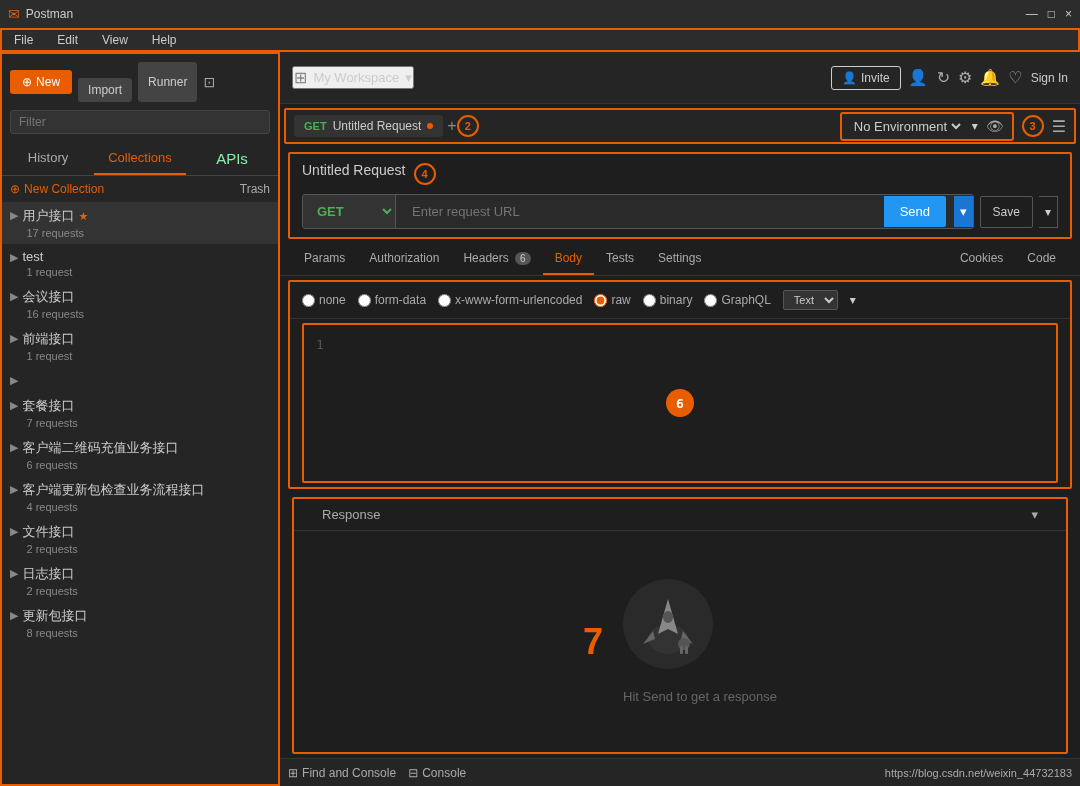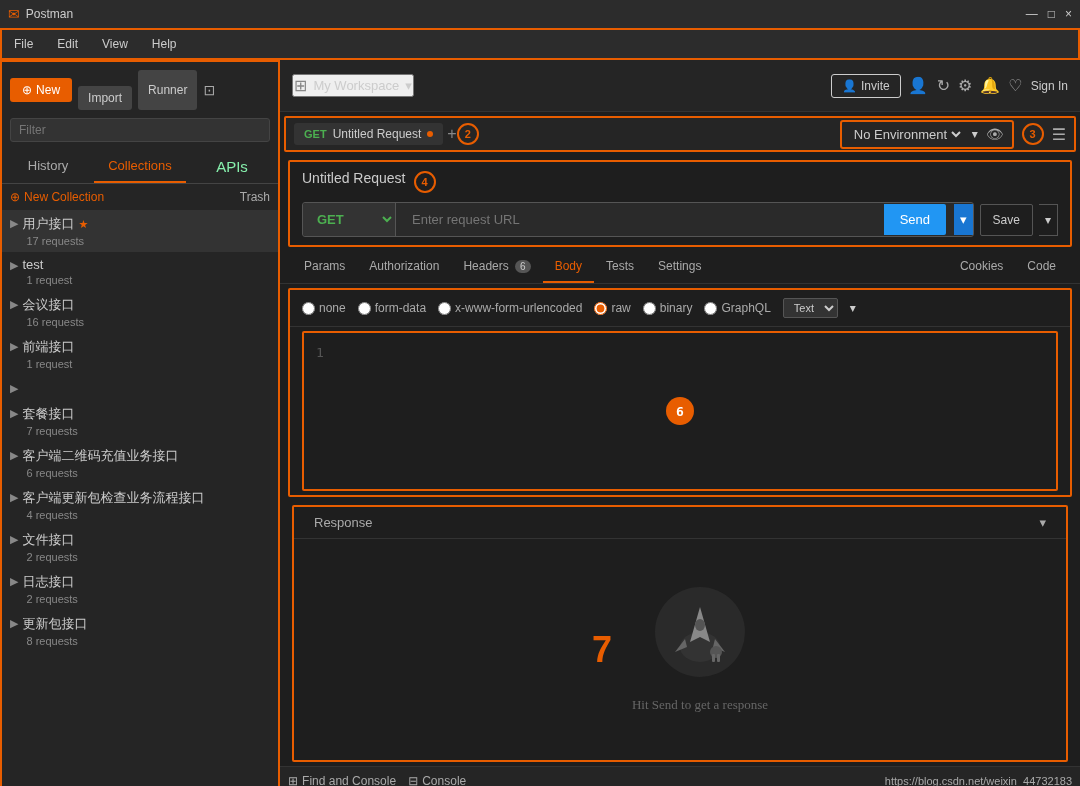--- a/index.html
+++ b/index.html
@@ -7,21 +7,21 @@
 
     
     .title-bar { background: #2c2c2c; height: 28px; display: flex; align-items: center; padding: 0 8px; justify-content: space-between; }
     .title-bar-left { display: flex; align-items: center; gap: 6px; }
     .title-bar-icon { color: #e85d00; font-size: 14px; }
     .title-bar-title { color: #ccc; font-size: 12px; }
     .title-bar-controls { display: flex; gap: 10px; }
     .title-bar-btn { color: #ccc; cursor: pointer; font-size: 12px; background: none; border: none; }
 
     
-    .menu-bar { background: #2c2c2c; height: 32px; display: flex; align-items: center; padding: 0 8px; gap: 16px; border-top: 1px solid #444; border: 2px solid #e85d00; }
+    .menu-bar { background: #2c2c2c; height: 24px; display: flex; align-items: center; padding: 0 8px; gap: 16px; border-top: 1px solid #444; border: 2px solid #e85d00; }
     .menu-item { color: #ccc; font-size: 12px; cursor: pointer; padding: 2px 4px; }
 
     
     .main-layout { display: flex; height: calc(786px - 52px); }
 
     
     .sidebar { width: 280px; background: #252525; display: flex; flex-direction: column; border: 2px solid #e85d00; flex-shrink: 0; }
     .sidebar-top { padding: 8px; }
     .sidebar-actions { display: flex; gap: 6px; margin-bottom: 8px; align-items: center; }
     .new-btn { background: #e85d00; color: white; border: none; border-radius: 3px; padding: 5px 12px; cursor: pointer; font-size: 12px; display: flex; align-items: center; gap: 4px; }
@@ -87,21 +87,21 @@
     .raw-option input[type="radio"] { accent-color: #e85d00; }
     .text-dropdown { background: #333; border: 1px solid #555; color: #ccc; padding: 2px 6px; font-size: 11px; cursor: pointer; border-radius: 2px; }
 
     
     .body-editor { background: #1e1e1e; flex: 1; padding: 12px; color: #ccc; font-family: monospace; font-size: 13px; min-height: 160px; border-bottom: 1px solid #333; border: 2px solid #e85d00; margin: 4px 12px; border-radius: 2px; position: relative; }
     .line-number { color: #555; margin-right: 12px; }
     .body-number-badge { position: absolute; top: 50%; left: 50%; transform: translate(-50%, -50%); width: 28px; height: 28px; background: #e85d00; border-radius: 50%; color: white; font-size: 13px; font-weight: bold; display: flex; align-items: center; justify-content: center; }
 
     
     .response-area { border: 2px solid #e85d00; margin: 4px 12px; border-radius: 2px; background: #1e1e1e; flex: 1; display: flex; flex-direction: column; min-height: 200px; }
-    .response-header { padding: 8px 20px; color: #aaa; font-size: 13px; border-bottom: 1px solid #333; display: flex; justify-content: space-between; align-items: center; }
+    .response-header { padding: 8px 28px; color: #aaa; font-size: 13px; border-bottom: 1px solid #333; display: flex; justify-content: space-between; align-items: center; }
     .rocket-circle { width: 90px; height: 90px; background: #2a2a2a; border-radius: 50%; display: flex; align-items: center; justify-content: center; }
     .response-text { color: #666; font-size: 13px; }
     .response-number-badge { color: #e85d00; font-size: 36px; font-weight: bold; margin-right: 20px; }
 
     
     .bottom-bar { height: 28px; background: #252525; display: flex; align-items: center; padding: 0 8px; gap: 16px; border-top: 1px solid #333; justify-content: space-between; }
     .bottom-left { display: flex; align-items: center; gap: 12px; }
     .bottom-btn { color: #aaa; background: none; border: none; cursor: pointer; font-size: 12px; display: flex; align-items: center; gap: 4px; }
     .bottom-right { color: #aaa; font-size: 11px; }
 
@@ -400,21 +400,21 @@
       </div>
     </div>
 
     <div class="response-area">
       <div class="response-header">
         <span>Response</span>
         <span>▾</span>
       </div>
       <div class="response-content">
         <span class="response-number-badge">7</span>
-        <div style="display:flex; flex-direction:column; align-items:center; gap:20px;font-family:Liberation Serif, serif;">
+        <div style="display:flex; flex-direction:column; gap:20px;">
           <div class="rocket-circle">
 
             <svg width="70" height="70" viewBox="0 0 70 70">
               <ellipse cx="35" cy="50" rx="20" ry="15" fill="#333"></ellipse>
               <path d="M35 10 L25 45 L35 40 L45 45 Z" fill="#888"></path>
               <ellipse cx="35" cy="28" rx="5" ry="6" fill="#555"></ellipse>
               <path d="M20 42 L10 55 L22 50 Z" fill="#666"></path>
               <path d="M50 42 L60 55 L48 50 Z" fill="#666"></path>
               <circle cx="51" cy="55" r="6" fill="#555"></circle>
               <rect x="47" y="57" width="3" height="8" fill="#666" rx="1"></rect>

